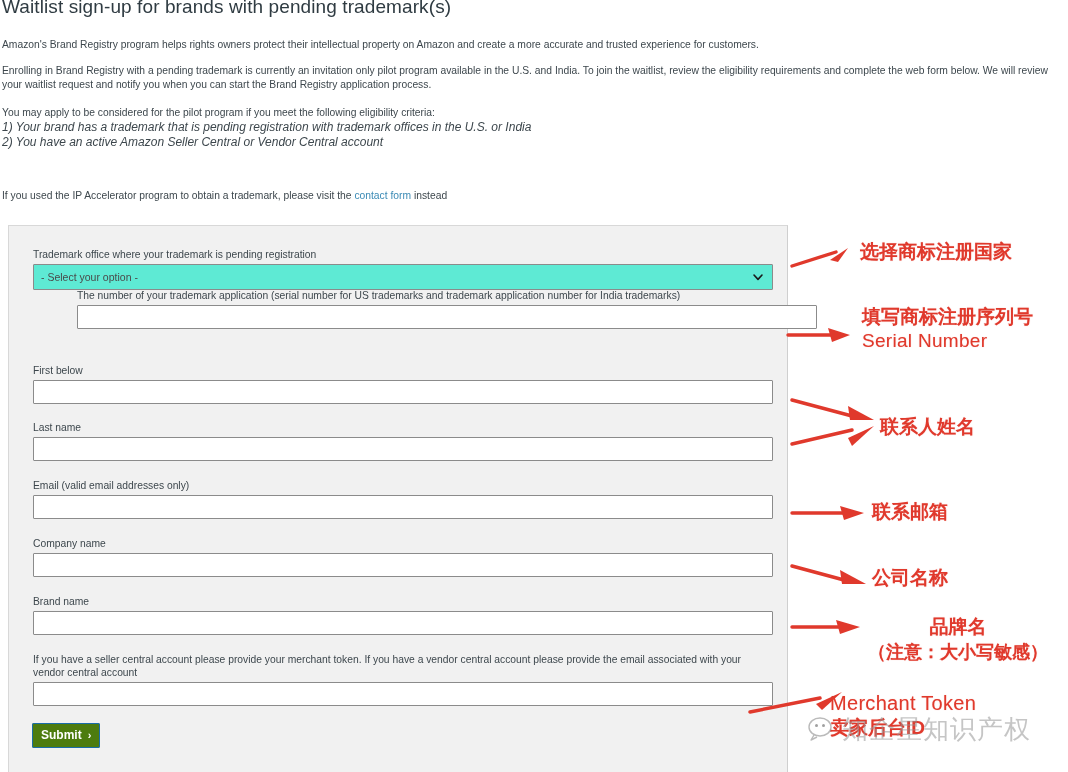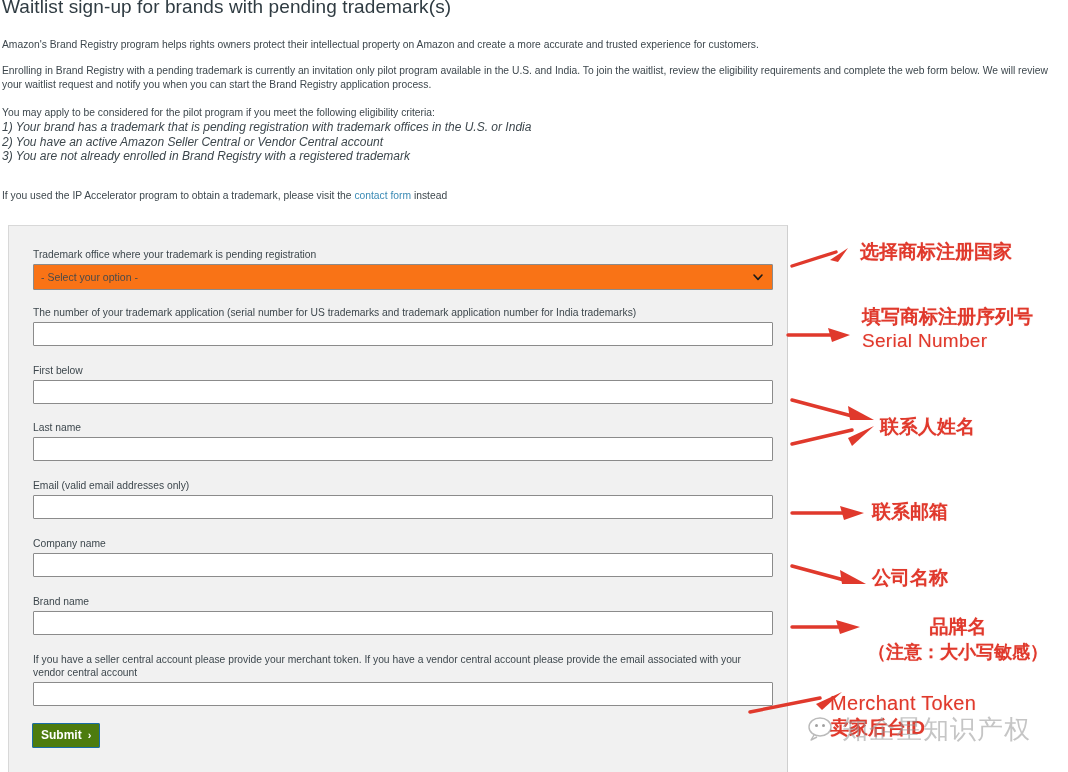--- a/index.html
+++ b/index.html
@@ -83,21 +83,21 @@
     font-family: "Liberation Sans", sans-serif;
     font-size: 11px;
     color: #222;
     padding: 0 6px;
     outline: none;
   }
   .select-wrap { position: relative; width: 740px; height: 26px; }
   .select-box {
     width: 740px;
     height: 26px;
-    background: #f97316;
+    background: #5eead4;
     border: 1px solid #8b8b8b;
     border-radius: 1px;
     font-size: 10.5px;
     color: #4a4a4a;
     display: flex;
     align-items: center;
     padding: 4px 7px;
     cursor: pointer;
   }
   .chev {
@@ -164,40 +164,39 @@
 
   <div class="page-title">Waitlist sign-up for brands with pending trademark(s)</div>
 
   <div class="intro p1">Amazon's Brand Registry program helps rights owners protect their intellectual property on Amazon and create a more accurate and trusted experience for customers.</div>
   <div class="intro p2">Enrolling in Brand Registry with a pending trademark is currently an invitation only pilot program available in the U.S. and India. To join the waitlist, review the eligibility requirements and complete the web form below. We will review your waitlist request and notify you when you can start the Brand Registry application process.</div>
   <div class="intro p3">You may apply to be considered for the pilot program if you meet the following eligibility criteria:</div>
 
   <div class="crit-list">
     <div>1) Your brand has a trademark that is pending registration with trademark offices in the U.S. or India</div>
     <div>2) You have an active Amazon Seller Central or Vendor Central account</div>
-    <div>3) You are not already enrolled in Brand Registry with a registered trademark</div>
   </div>
 
   <div class="intro p4"><span>If you used the IP Accelerator program to obtain a trademark, please visit the </span><a class="link" href="#">contact form</a><span> instead</span></div>
 
   <div class="form-panel">
 
     <div class="field" style="top:22px;">
       <div class="field-label">Trademark office where your trademark is pending registration</div>
       <div class="select-wrap">
         <div class="select-box">- Select your option -</div>
         <span class="chev">
           <svg width="12" height="12" viewBox="0 0 12 12">
               <path d="M2 4 L6 8.4 L10 4" fill="none" stroke="#1a1a1a" stroke-width="1.6" stroke-linecap="round" stroke-linejoin="round"></path>
             </svg>
         </span>
       </div>
     </div>
 
-    <div class="field" style="top:80px;">
+    <div class="field" style="top:63px;margin-left:44px;">
       <div class="field-label">The number of your trademark application (serial number for US trademarks and trademark application number for India trademarks)</div>
       <input class="text-input" type="text" value="" style="">
     </div>
 
     <div class="field" style="top:138px;">
       <div class="field-label">First below</div>
       <input class="text-input" type="text" value="" style="">
     </div>
 
     <div class="field" style="top:195px;">

